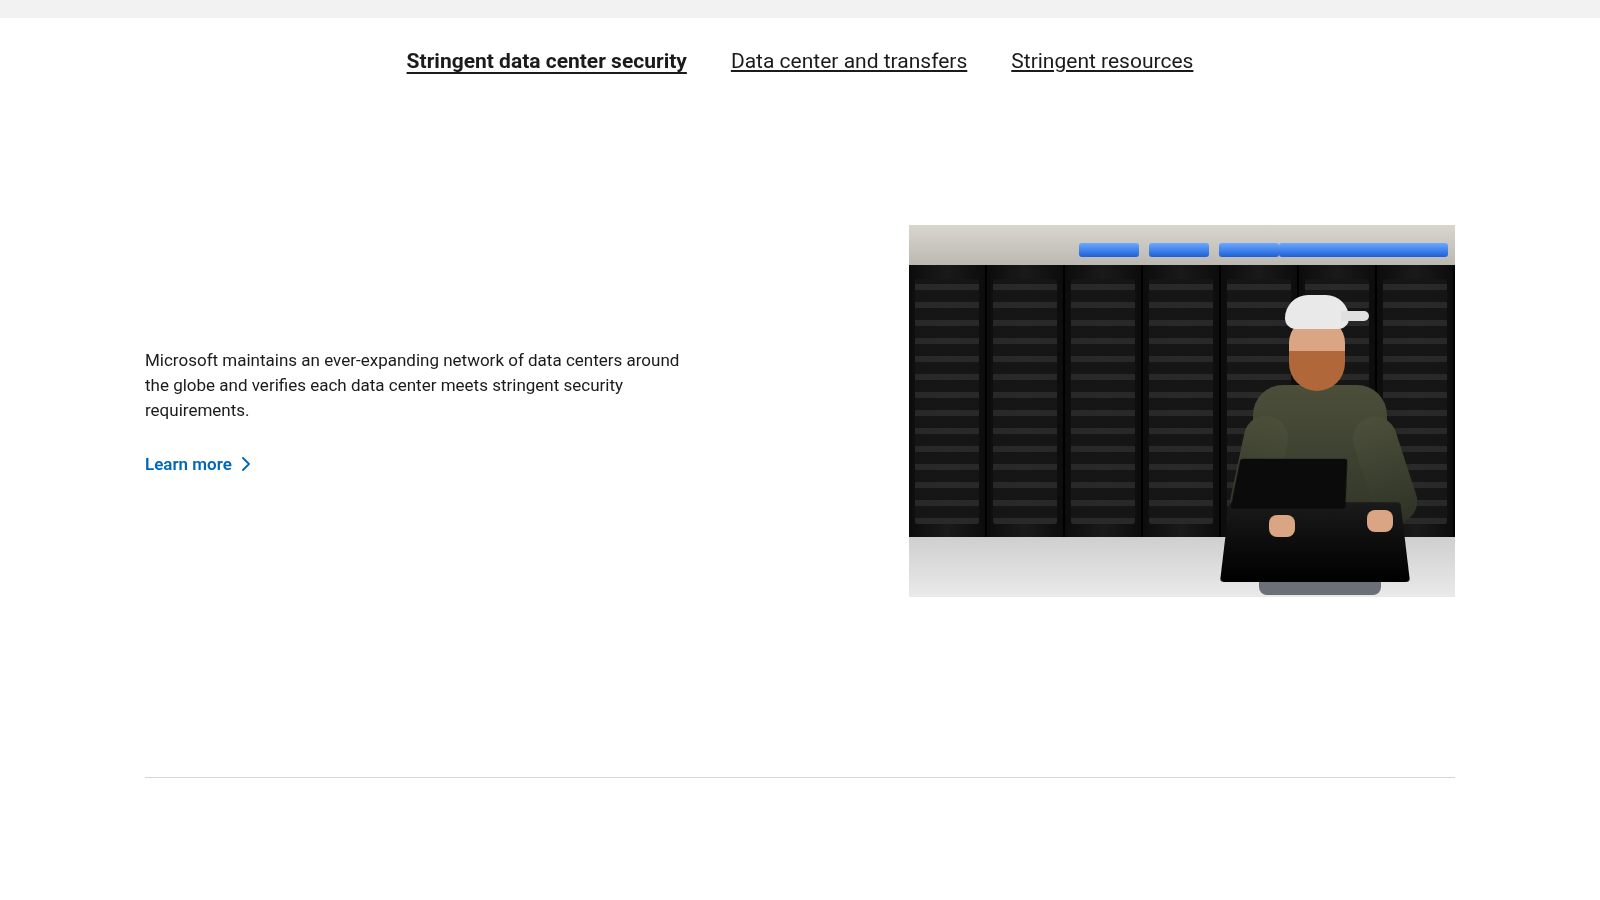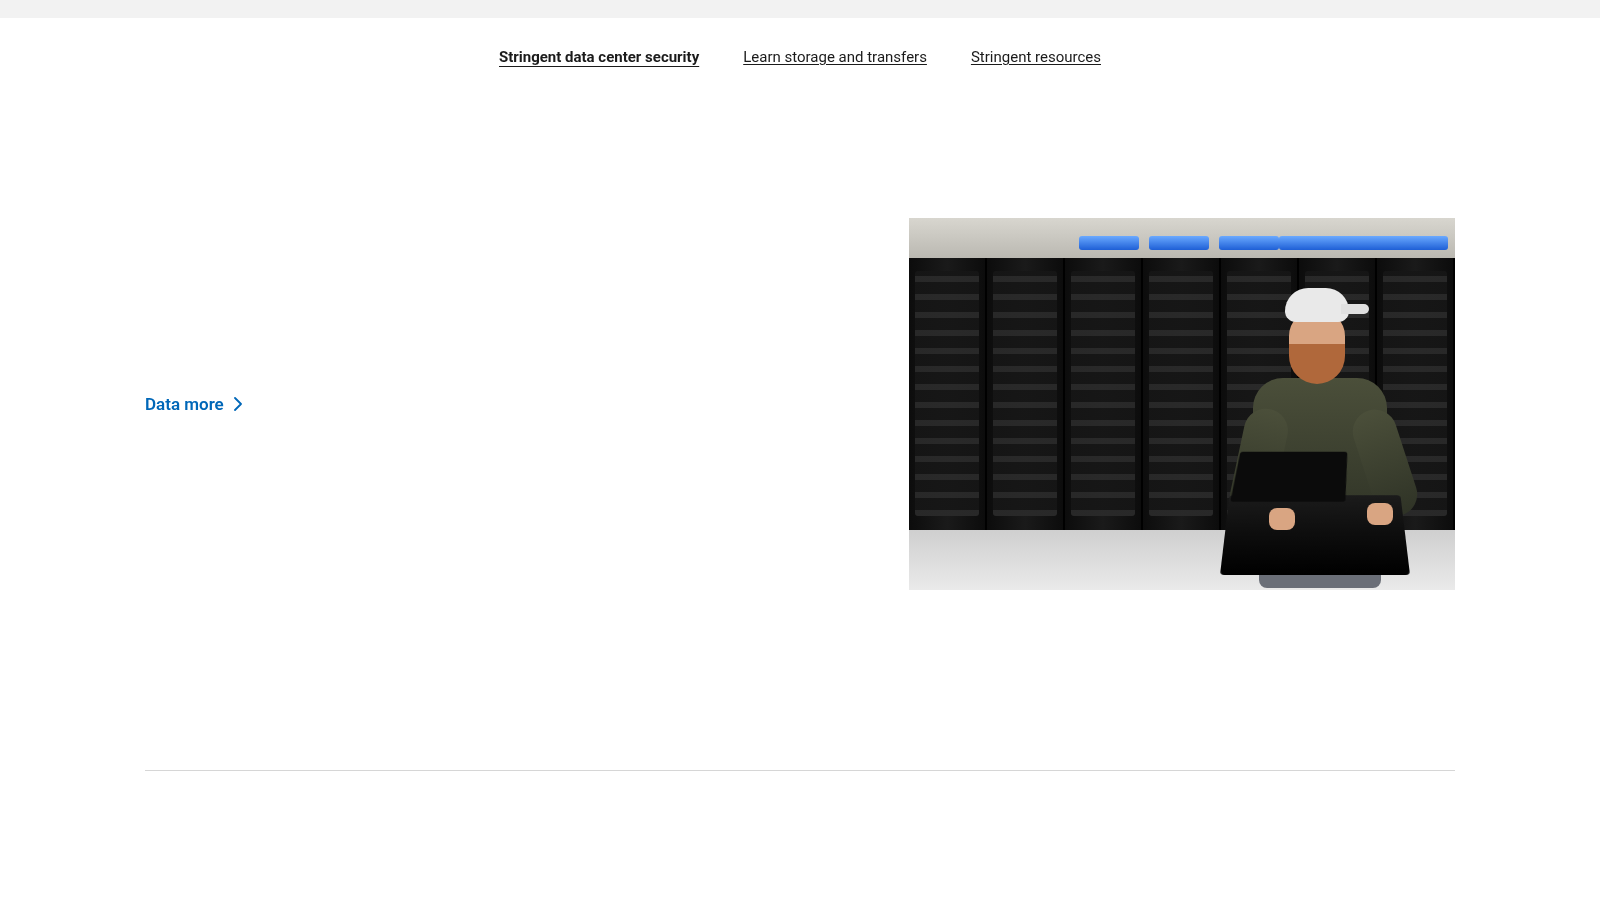--- a/index.html
+++ b/index.html
@@ -19,21 +19,21 @@
   .tab-nav {
     width: 100%;
     display: flex;
     justify-content: center;
     align-items: center;
     gap: 44px;
     padding: 30px 0 30px 0;
     background: #ffffff;
   }
   .tab-link {
-    font-size: 15px;
+    font-size: 21px;
     color: #1b1b1b;
     text-decoration: underline;
     text-underline-offset: 2px;
     cursor: pointer;
     line-height: 1.3;
   }
   .tab-link.active {
     font-weight: 700;
     text-decoration: underline;
     text-underline-offset: 4px;
@@ -182,28 +182,29 @@
     border-top: 1px solid #d6d6d6;
   }
 </style>
 </head>
 <body>
 
 <div class="top-strip"></div>
 
 <nav class="tab-nav">
   <a class="tab-link active">Stringent data center security</a>
-  <a class="tab-link">Learn storage and transfers</a>
+  <a class="tab-link">Data center and transfers</a>
   <a class="tab-link">Stringent resources</a>
 </nav>
 
 <section class="content-wrap">
   <div class="text-col">
+    <p class="body-text">Microsoft maintains an ever-expanding network of data centers around the globe and verifies each data center meets stringent security requirements.</p>
     <a class="learn-more">
-      <span>Data more</span>
+      <span>Learn more</span>
       <span>
         <svg width="12" height="14" viewBox="0 0 12 14" fill="none">
           <path d="M3 1l6 6-6 6" stroke="#0067b8" stroke-width="1.8" stroke-linecap="round" stroke-linejoin="round"></path>
         </svg>
       </span>
     </a>
   </div>
 
   <div class="image-col" role="img" aria-label="Technician with a laptop standing in front of server racks in a data center">
     <div class="scene">

